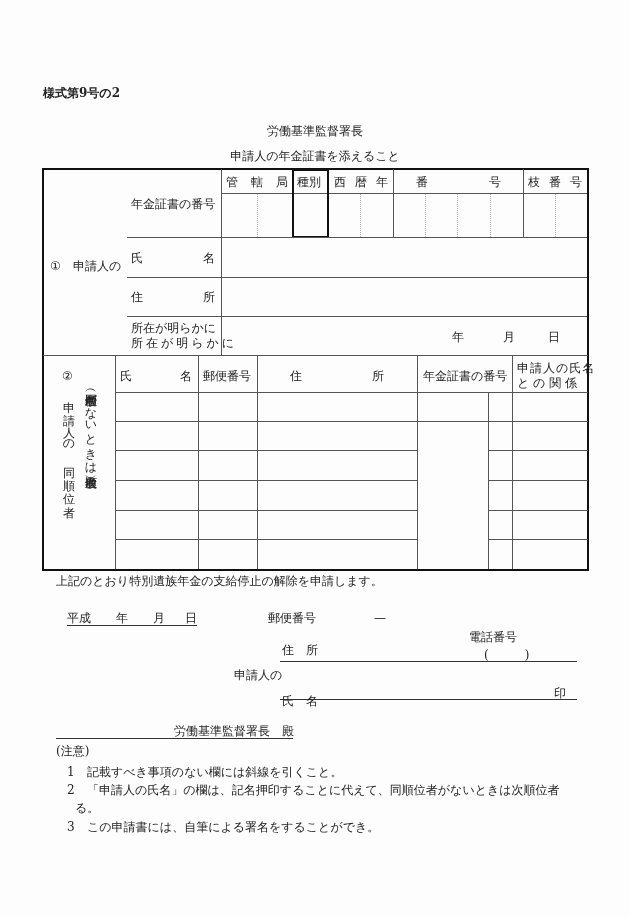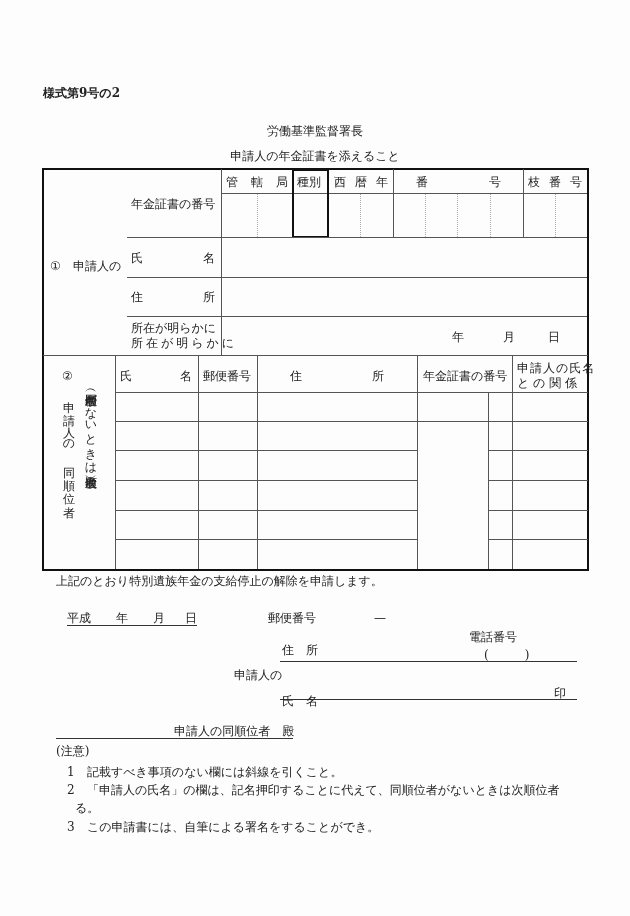--- a/index.html
+++ b/index.html
@@ -158,21 +158,21 @@
 <div class="abs" style="left:320px;top:646px;width:257px;height:15px;"></div>
 
 <div class="t" style="left:234px;top:668px;">申請人の</div>
 
 <div class="hl" style="left:280px;top:699px;width:297px;border-color:#333;"></div>
 <div class="t" style="left:282px;top:686px;margin-top:8px;">氏　名</div>
 <div class="t" style="left:554px;top:686px;">印</div>
 <div class="abs" style="left:320px;top:684px;width:230px;height:15px;"></div>
 
 <div class="hl" style="left:56px;top:738px;width:237px;border-color:#333;"></div>
-<div class="t" style="left:174px;top:724px;">申請人の同順位者　殿</div>
+<div class="t" style="left:174px;top:724px;">労働基準監督署長　殿</div>
 <div class="abs" style="left:56px;top:722px;width:116px;height:16px;"></div>
 
 <div class="t" style="left:56px;top:744px;">(注意)</div>
 <div class="t" style="left:67px;top:765px;">1</div>
 <div class="t" style="left:87px;top:765px;">記載すべき事項のない欄には斜線を引くこと。</div>
 <div class="t" style="left:67px;top:783px;">2</div>
 <div class="t" style="left:87px;top:783px;">「申請人の氏名」の欄は、記名押印することに代えて、同順位者がないときは次順位者</div>
 <div class="t" style="left:75px;top:801px;">る。</div>
 <div class="t" style="left:67px;top:820px;">3</div>
 <div class="t" style="left:87px;top:820px;">この申請書には、自筆による署名をすることができ。</div>

